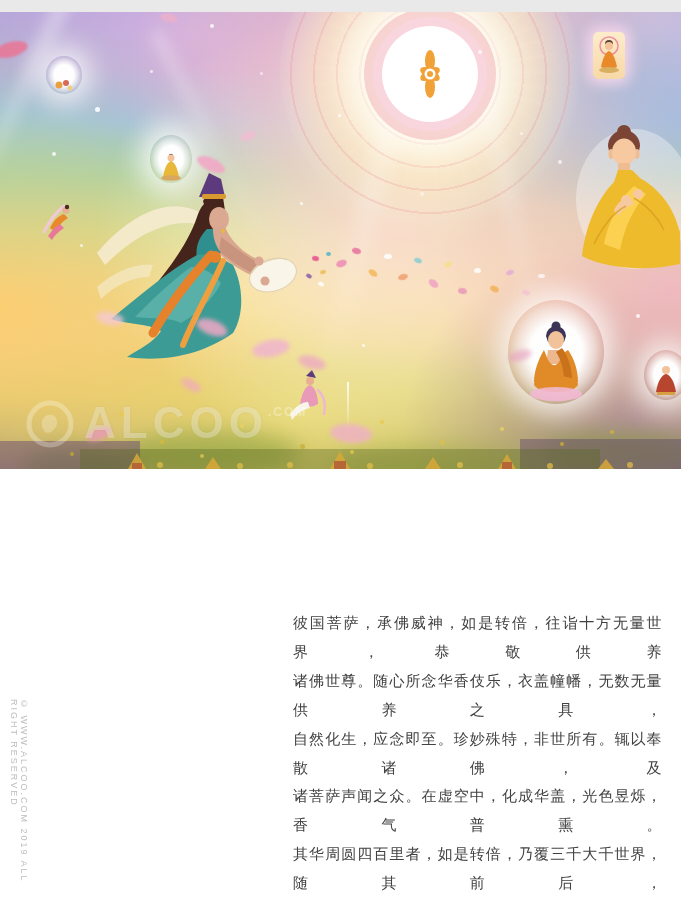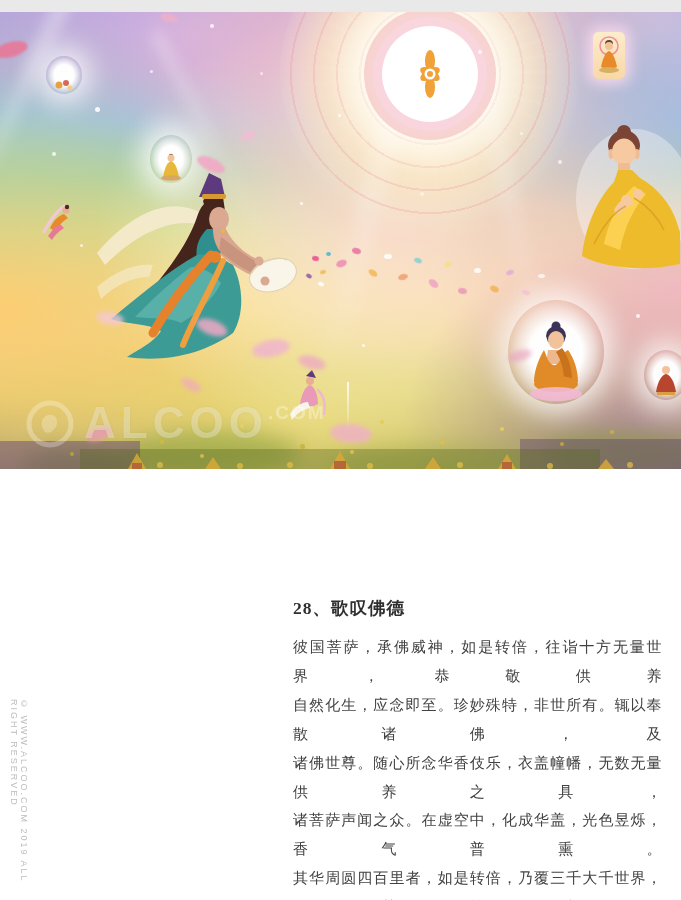--- a/index.html
+++ b/index.html
@@ -51,21 +51,21 @@
   .petal { position:absolute; border-radius:50%; z-index:5; }
   .sparkle { position:absolute; border-radius:50%; background:#fff; z-index:3; filter:blur(0.5px); }
   .speck { position:absolute; border-radius:50%; z-index:3; }
   .streak { position:absolute; left:347px; top:370px; width:2px; height:48px; z-index:3;
     background:linear-gradient(to bottom,#ffffff,rgba(255,255,255,0)); opacity:0.85; }
   .skyline { position:absolute; left:0; bottom:0; z-index:3; }
   
   .alcoo { position:absolute; left:24px; top:386px; z-index:8; display:flex; align-items:flex-start; opacity:0.55; }
   .alcoo-text { font-family:"Liberation Sans", sans-serif; font-weight:bold; font-size:44px; line-height:50px;
     letter-spacing:5px; color:rgba(255,255,255,0.55); margin-left:8px; text-shadow:0 0 2px rgba(120,120,80,0.25); }
-  .alcoo-suffix { font-family:"Liberation Sans", sans-serif; font-weight:bold; font-size:19px; line-height:15px;
+  .alcoo-suffix { font-family:"Liberation Sans", sans-serif; font-weight:bold; font-size:12px; line-height:15px;
     letter-spacing:2px; color:rgba(255,255,255,0.6); margin-top:7px; }
   
   .caption-badge { position:absolute; right:18px; top:410px; z-index:9;
     background:rgba(94,51,71,0.78); border-radius:4px; padding:3px 9px 4px;
     color:#ffffff; font-size:17px; font-weight:bold; letter-spacing:3px;
     font-family:"Liberation Serif", serif; }
   
   .text-section { position:absolute; left:293px; top:584px; width:369px; }
   .article-title { font-size:17.5px; font-weight:bold; color:#2f2f2f; letter-spacing:1px; }
   .article-source { font-size:11px; font-weight:bold; color:#333333; margin-top:7px; letter-spacing:0.5px; }
@@ -309,25 +309,24 @@
       <span class="speck" style="left: 440px; top: 428px; width: 5px; height: 5px; background: rgb(216, 192, 80); opacity: 0.85;"></span>
       <span class="speck" style="left: 500px; top: 415px; width: 4px; height: 4px; background: rgb(232, 208, 96); opacity: 0.85;"></span>
       <span class="speck" style="left: 560px; top: 430px; width: 4px; height: 4px; background: rgb(200, 168, 56); opacity: 0.85;"></span>
       <span class="speck" style="left: 70px; top: 440px; width: 4px; height: 4px; background: rgb(184, 168, 48); opacity: 0.85;"></span>
       <span class="speck" style="left: 200px; top: 442px; width: 4px; height: 4px; background: rgb(216, 192, 80); opacity: 0.85;"></span>
       <span class="speck" style="left: 350px; top: 438px; width: 4px; height: 4px; background: rgb(224, 200, 72); opacity: 0.85;"></span>
       <span class="speck" style="left: 610px; top: 418px; width: 4px; height: 4px; background: rgb(208, 176, 64); opacity: 0.85;"></span>
     </div>
 
   <div class="text-section">
-    <div class="article-title">28、歌叹佛德</div>
     <div class="article-body">
       <div class="bline jline">彼国菩萨，承佛威神，如是转倍，往诣十方无量世界，恭敬供养</div>
+      <div class="bline jline">诸佛世尊。随心所念华香伎乐，衣盖幢幡，无数无量供养之具，</div>
       <div class="bline jline">自然化生，应念即至。珍妙殊特，非世所有。辄以奉散诸佛，及</div>
-      <div class="bline jline">诸佛世尊。随心所念华香伎乐，衣盖幢幡，无数无量供养之具，</div>
       <div class="bline jline">诸菩萨声闻之众。在虚空中，化成华盖，光色昱烁，香气普熏。</div>
       <div class="bline jline">其华周圆四百里者，如是转倍，乃覆三千大千世界，随其前后，</div>
 
     </div>
   </div>
 
   <div class="side-watermark">© WWW.ALCOO.COM 2019 ALL RIGHT RESERVED</div>
 
   <div class="page-edge"></div>
 </div>

